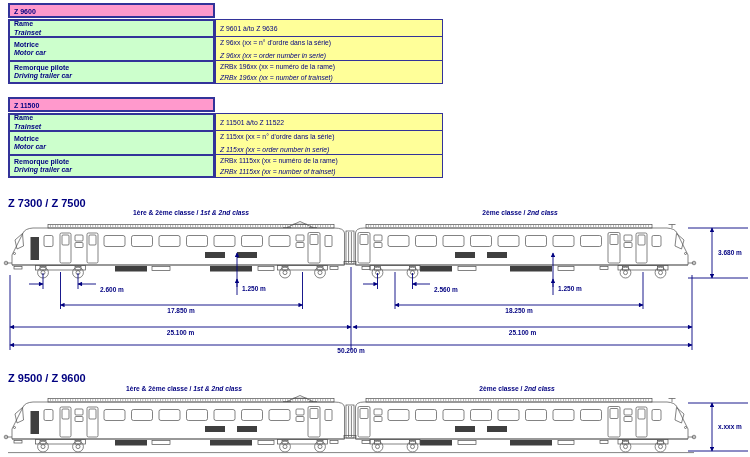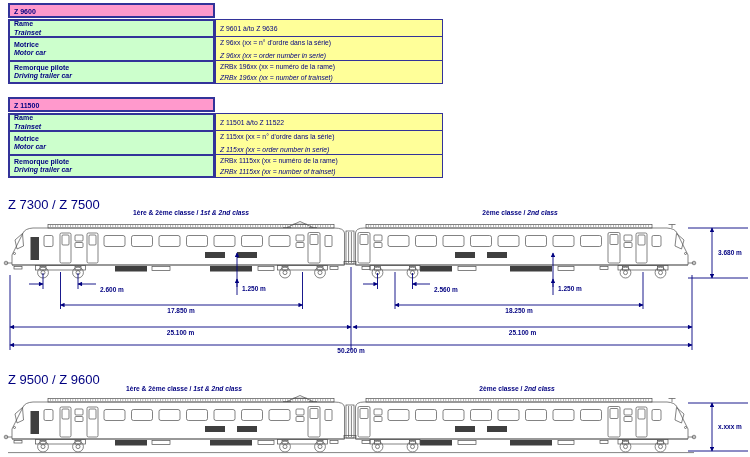--- a/index.html
+++ b/index.html
@@ -29,21 +29,21 @@
   .cell-r {
     width:228px; box-sizing:border-box; background:#FFFF99;
     border:1.2px solid #333399; padding:1.5px 0 1.5px 4px;
     font-size:6.8px; line-height:8px;
     display:flex; flex-direction:column; justify-content:space-between;
   }
   .cell-r.single { justify-content:center; }
   .cell-r .en { font-style:italic; }
   .r1 { height:19px; } .r2 { height:26px; } .r3 { height:24px; }
   
-  .diag-title { position:absolute; left:8px; font-size:13px; font-weight:normal; white-space:nowrap; }
+  .diag-title { position:absolute; left:8px; font-size:11px; font-weight:bold; white-space:nowrap; }
   .diag-title.d1 { top:197px; }
   .diag-title.d2 { top:372px; }
   .class-label {
     position:absolute; font-size:6.7px; font-weight:bold;
     transform:translateX(-50%); white-space:nowrap;
   }
   .class-label .en { font-style:italic; }
   
   .diag-svg { position:absolute; left:0; }
   .diag-svg.s1 { top:195px; }

